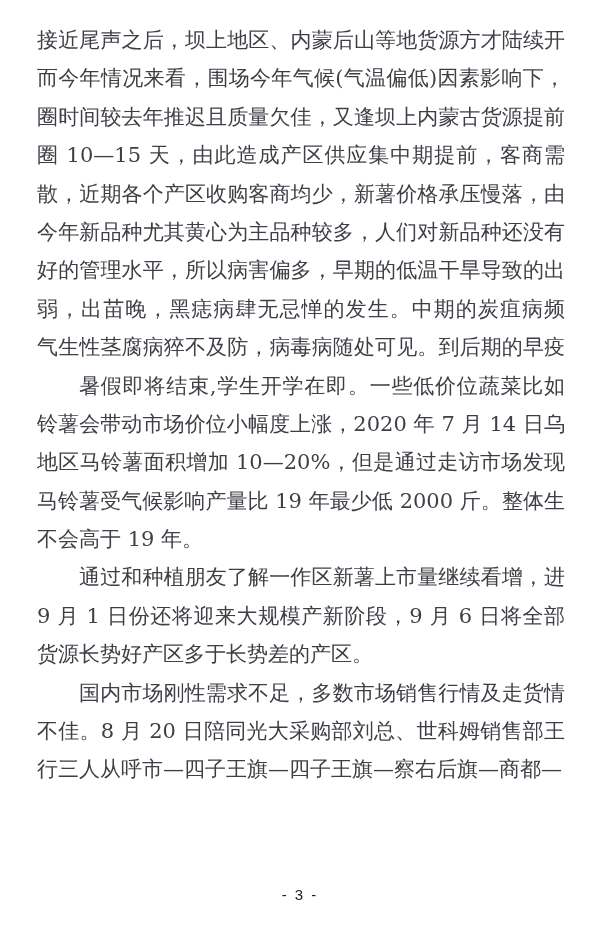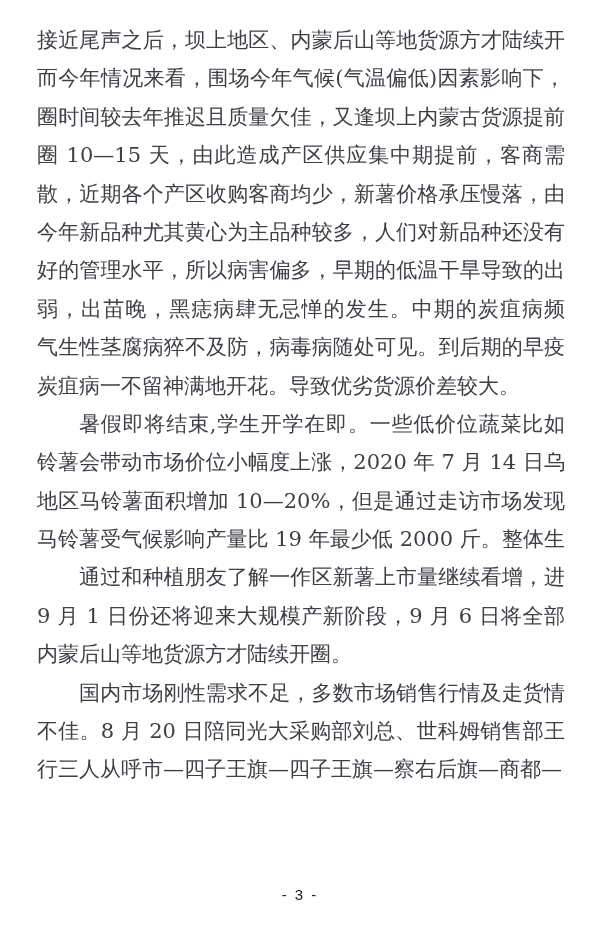--- a/index.html
+++ b/index.html
@@ -61,28 +61,28 @@
   <div class="doc-body">
       <div class="line fill">接近尾声之后，坝上地区、内蒙后山等地货源方才陆续开圈，</div>
       <div class="line fill">而今年情况来看，围场今年气候(气温偏低)因素影响下，开</div>
       <div class="line fill">圈时间较去年推迟且质量欠佳，又逢坝上内蒙古货源提前开</div>
       <div class="line fill">圈 10—15 天，由此造成产区供应集中期提前，客商需求分</div>
       <div class="line fill">散，近期各个产区收购客商均少，新薯价格承压慢落，由于</div>
       <div class="line fill">今年新品种尤其黄心为主品种较多，人们对新品种还没有更</div>
       <div class="line fill">好的管理水平，所以病害偏多，早期的低温干旱导致的出芽</div>
       <div class="line fill">弱，出苗晚，黑痣病肆无忌惮的发生。中期的炭疽病频发，</div>
       <div class="line fill">气生性茎腐病猝不及防，病毒病随处可见。到后期的早疫病、</div>
-      <div class="line">炭疽病一不留神满地开花。导致优劣货源价差较大。</div>
       <div class="line fill indent">暑假即将结束,学生开学在即。一些低价位蔬菜比如马</div>
       <div class="line fill">铃薯会带动市场价位小幅度上涨，2020 年 7 月 14 日乌兰察</div>
       <div class="line fill">地区马铃薯面积增加 10—20%，但是通过走访市场发现今年</div>
       <div class="line fill">马铃薯受气候影响产量比 19 年最少低 2000 斤。整体生产量</div>
+      <div class="line">不会高于 19 年。</div>
       <div class="line fill indent">通过和种植朋友了解一作区新薯上市量继续看增，进入</div>
       <div class="line fill">9 月 1 日份还将迎来大规模产新阶段，9 月 6 日将全部开圈，</div>
-      <div class="line">内蒙后山等地货源方才陆续开圈。</div>
+      <div class="line">货源长势好产区多于长势差的产区。</div>
       <div class="line fill indent">国内市场刚性需求不足，多数市场销售行情及走货情况</div>
       <div class="line fill">不佳。8 月 20 日陪同光大采购部刘总、世科姆销售部王总一</div>
       <div class="line">行三人从呼市—四子王旗—四子王旗—察右后旗—商都—</div>
     </div>
   <div class="page-footer">
     <span class="page-number">- 3 -</span>
   </div>
 </div>
 
 </body></html>

